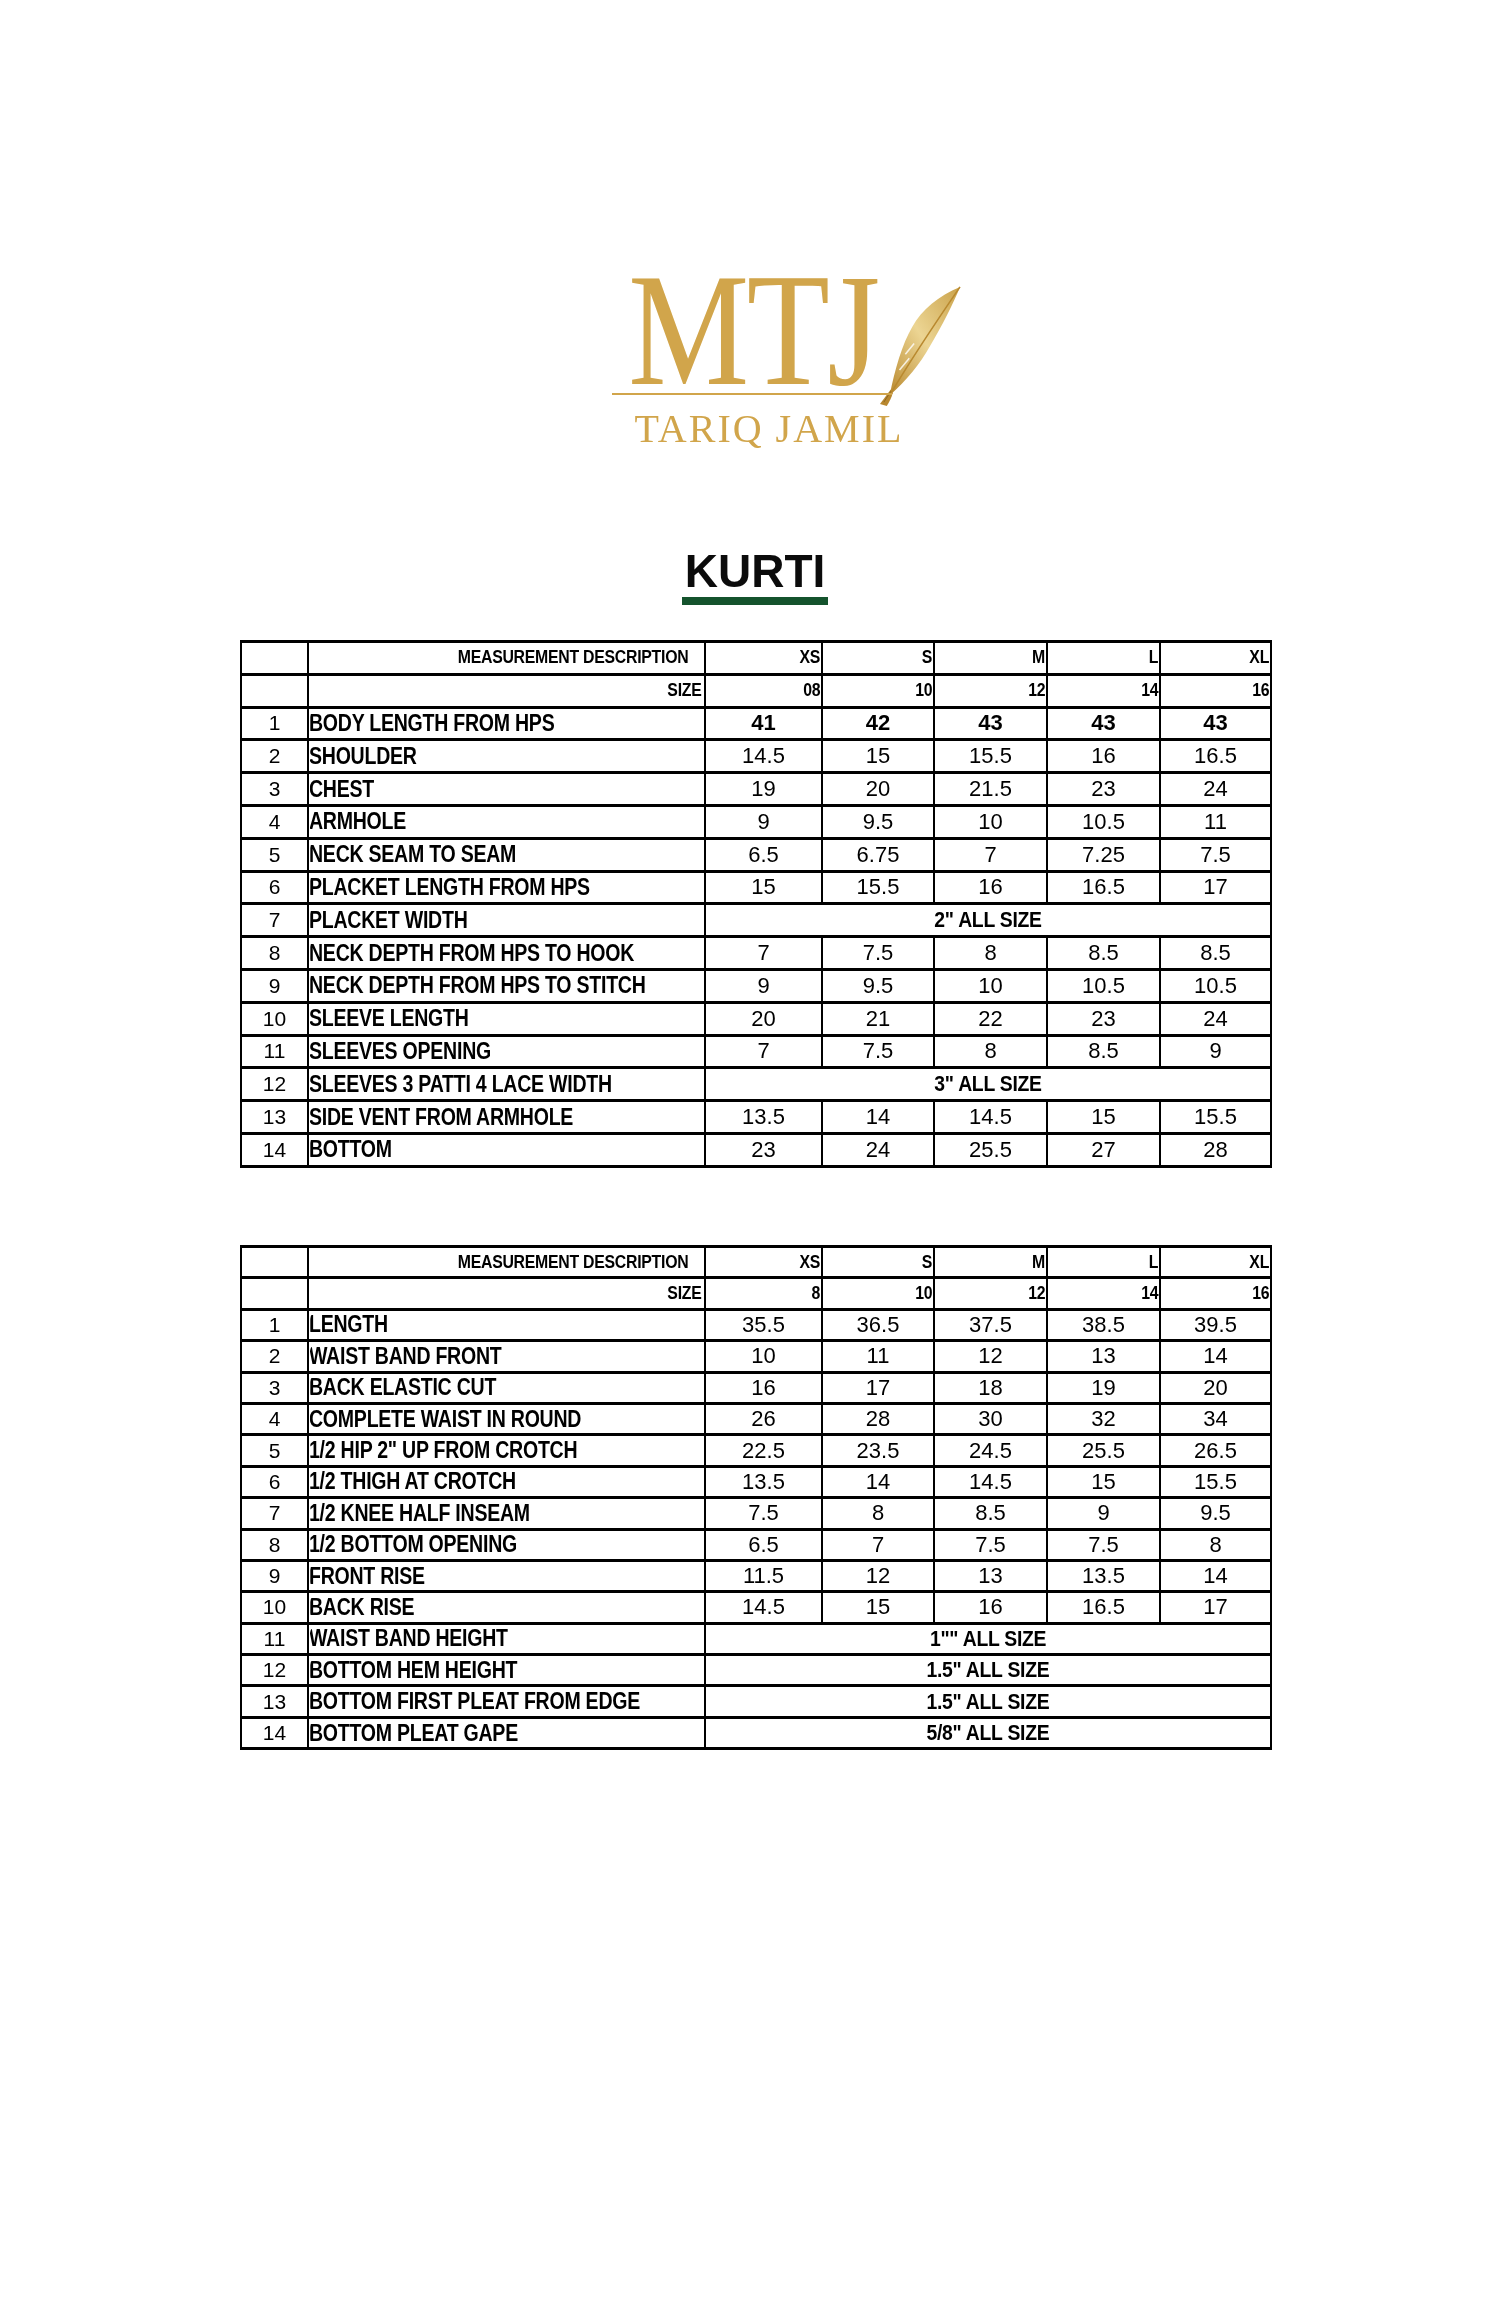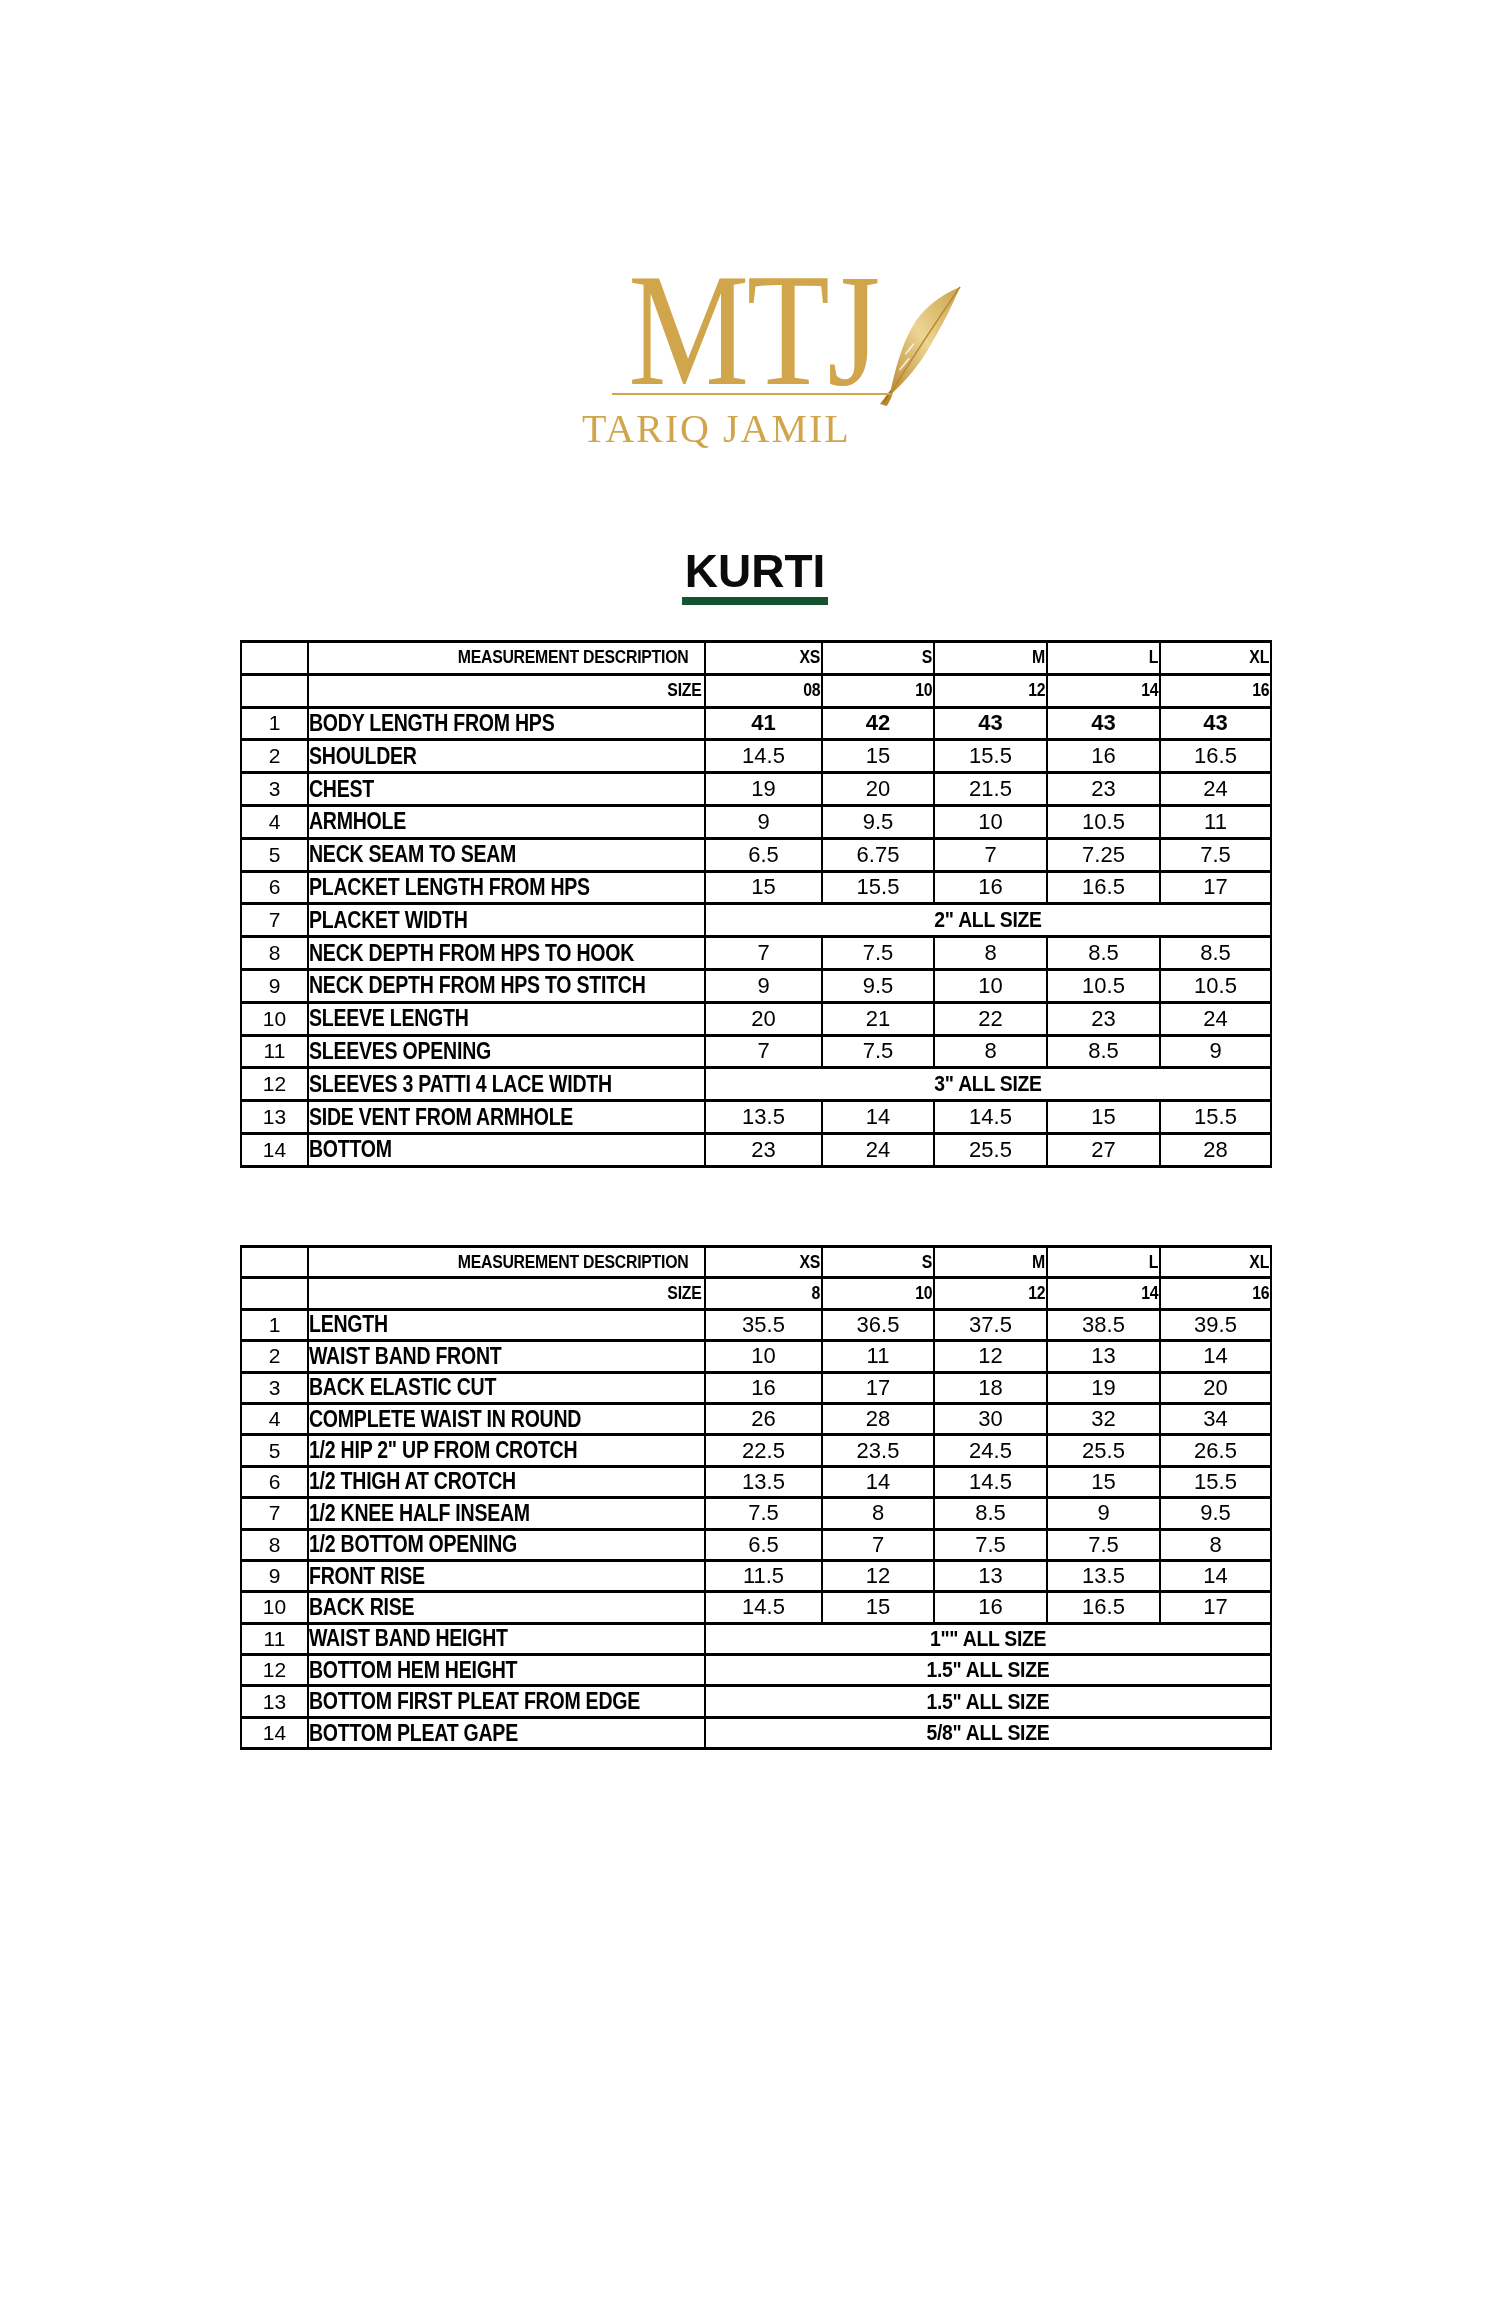--- a/index.html
+++ b/index.html
@@ -39,23 +39,24 @@
   .logo-line {
     position: absolute;
     left: 34px;
     top: 143px;
     width: 280px;
     height: 2px;
     background: var(--gold, #D1A54B);
   }
   .logo-sub {
     position: absolute;
-    left: 4px;
+    left: 16px;
     top: 155px;
     width: 350px;
+    text-align: center;
     font-family: "Liberation Serif", serif;
     font-size: 40px;
     letter-spacing: 2px;
     color: var(--gold, #D1A54B);
     white-space: nowrap;
   }
   .logo-feather {
     position: absolute;
     left: 296px;
     top: 34px;
@@ -100,21 +101,21 @@
     border: 2px solid #000;
     border-top-width: 3px;
     border-bottom-width: 3px;
     padding: 0;
     vertical-align: middle;
     overflow: hidden;
     white-space: nowrap;
   }
   td.rownum { text-align: center; font-size: 21px; }
   td.val    { text-align: center; font-size: 22px; }
-  td.lab    { text-align: left; padding-left: 9px; font-weight: bold; font-size: 23px; }
+  td.lab    { text-align: left; padding-left: 9px; font-weight: bold; font-size: 23px; border-radius: 10px; }
   td.hdr    { text-align: right; font-weight: bold; font-size: 18px; }
   td.allsize{ text-align: center; font-weight: bold; font-size: 22px; }
   tr.boldrow td.val { font-weight: bold; }
 
   .cnd-l {
     display: inline-block;
     transform: scaleX(0.85);
     transform-origin: 0 50%;
     letter-spacing: -0.3px;
   }

